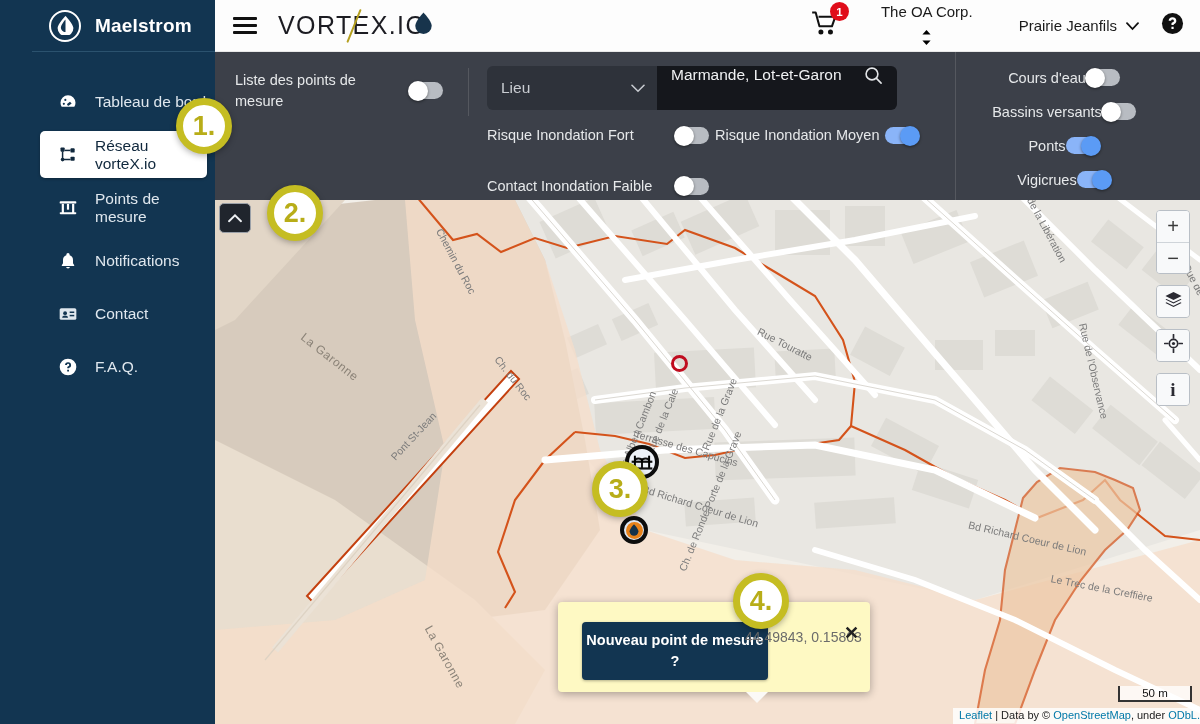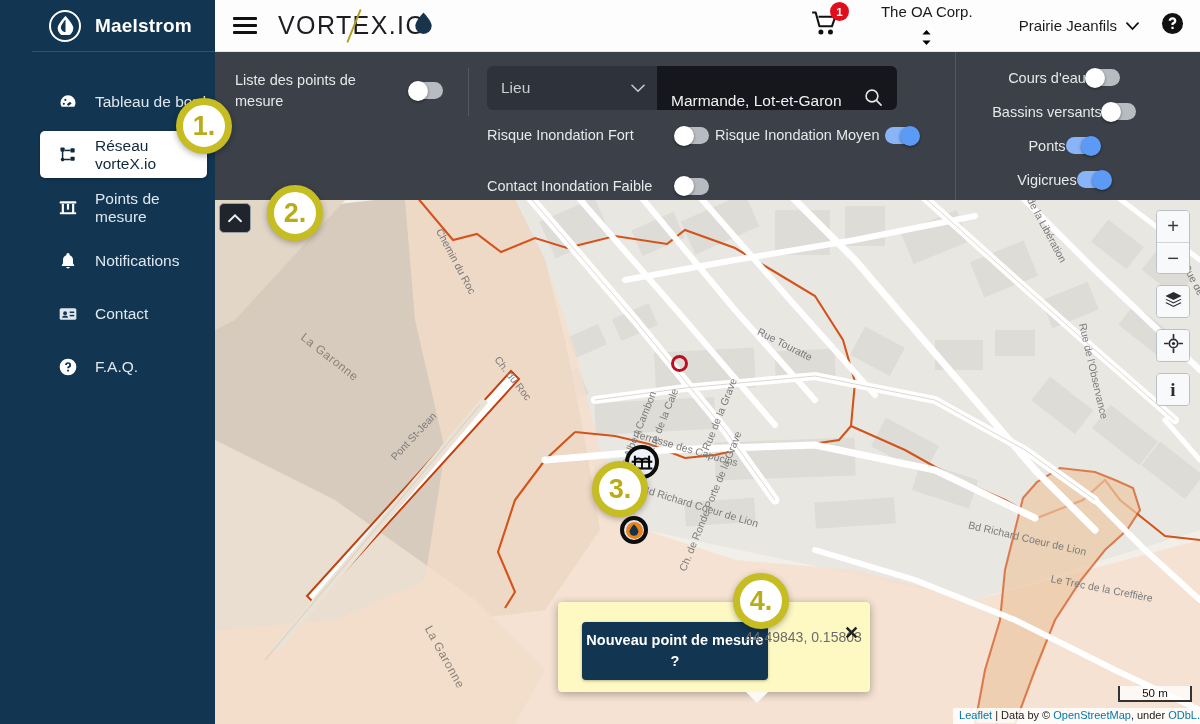--- a/index.html
+++ b/index.html
@@ -88,21 +88,21 @@
 
   .fb-col2 { flex: 1; padding: 14px 0 0 18px; }
   .search-row { display: flex; align-items: center; }
   .lieu-select {
     width: 170px; height: 44px; background: #2e323a; border-radius: 6px 0 0 6px;
     display: flex; align-items: center; justify-content: space-between;
     padding: 0 12px 0 14px; color: #c9ccd1; font-size: 15.5px; cursor: pointer;
   }
   .search-field {
     width: 240px; height: 44px; background: #15171c; border-radius: 0 6px 6px 0;
-    display: flex; align-items: flex-end; justify-content: space-between;
+    display: flex; align-items: flex-start; justify-content: space-between;
     padding: 0 14px 0 14px; cursor: text;
   }
   .search-field input {
     background: transparent; border: none; outline: none; color: #f0f1f3;
     font-size: 15.5px; width: 192px; font-family: "Liberation Sans", sans-serif;
   }
   .risk-grid { margin-top: 16px; display: grid; grid-template-columns: 188px 40px 170px 60px; row-gap: 31px; align-items: center; }
   .risk-lbl { font-size: 14.5px; line-height: 1.35; }
 
   .fb-col3 { width: 245px; border-left: 1px solid #55585f; padding: 17px 0 0 18px; }

